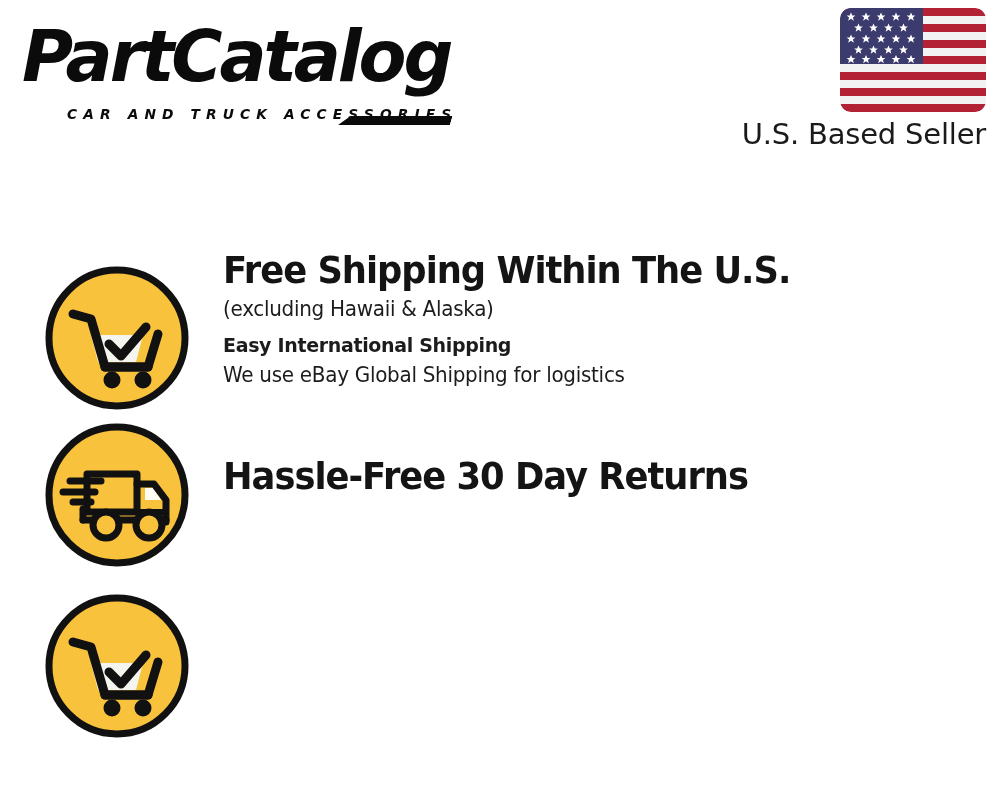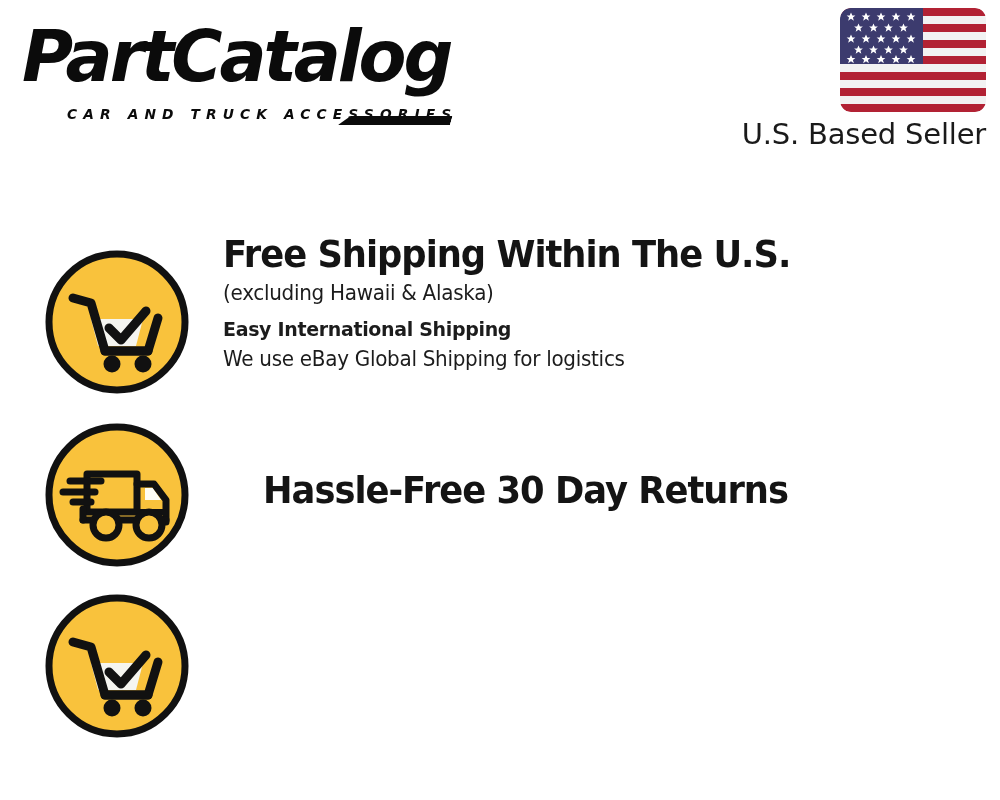--- a/index.html
+++ b/index.html
@@ -103,21 +103,21 @@
     position: absolute;
     left: 0;
     top: 230px;
     width: 1000px;
   }
   .feature-row {
     position: absolute;
     left: 0;
     width: 1000px;
   }
-  #feature-row-0 { top: 0px;   height: 172px; }
+  #feature-row-0 { top: 16px;   height: 172px; }
   #feature-row-1 { top: 172px; height: 172px; }
   #feature-row-2 { top: 343px; height: 172px; }
 
   .feature-badge {
     position: absolute;
     left: 43px;
     width: 148px;
     height: 148px;
   }
   #feature-row-0 .feature-badge { top: 18px; }
@@ -125,21 +125,21 @@
   #feature-row-2 .feature-badge { top: 19px; }
 
   .feature-badge svg { display: block; width: 148px; height: 148px; }
 
   .feature-text {
     position: absolute;
     left: 223px;
     right: 20px;
   }
   #feature-row-0 .feature-text { top: 0px; }
-  #feature-row-1 .feature-text { top: 64px; margin-left: 40px; }
+  #feature-row-1 .feature-text { top: 50px; }
   #feature-row-2 .feature-text { top: 66px; }
 
   .headline {
     font-family: "DejaVu Sans", sans-serif;
     font-weight: 700;
     font-size: 38px;
     line-height: 48px;
     letter-spacing: -1.1px;
     color: #141414;
     white-space: nowrap;

